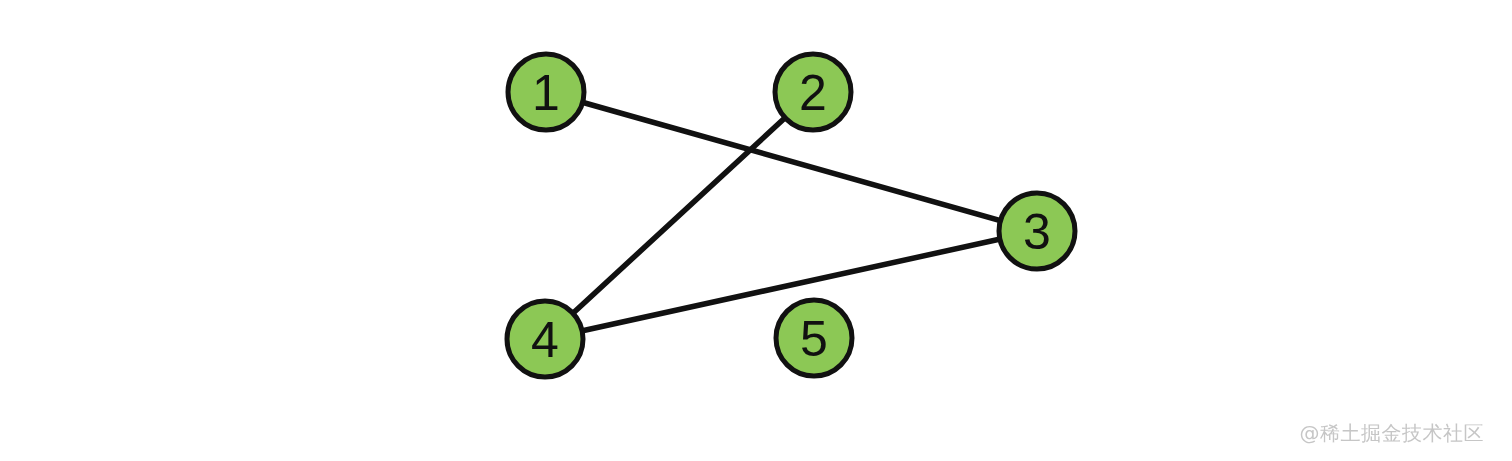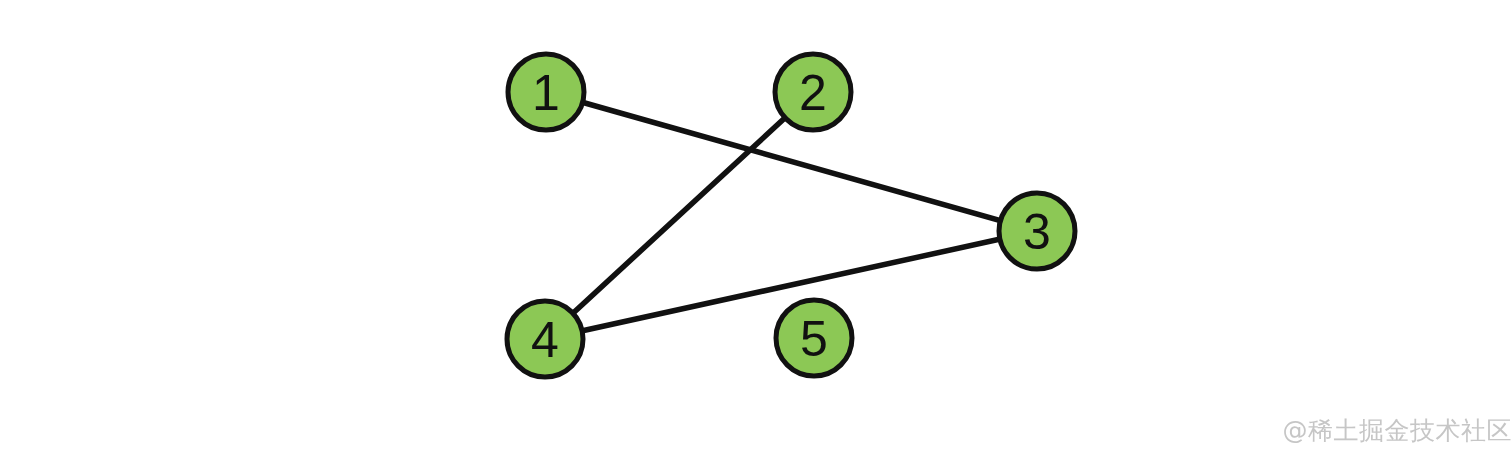--- a/index.html
+++ b/index.html
@@ -24,23 +24,23 @@
     display: block;
   }
   .node-label {
     font-family: "Liberation Sans", "DejaVu Sans", sans-serif;
     font-size: 50px;
     font-weight: 400;
     user-select: none;
   }
   .watermark {
     position: absolute;
-    right: 0;
+    right: 28px;
     bottom: 14px;
-    font-size: 25px;
+    font-size: 20px;
     letter-spacing: 0.5px;
     color: #c6c6c6;
     font-family: "DejaVu Sans", "Liberation Sans", sans-serif;
     white-space: nowrap;
   }
 </style>
 </head>
 <body>
 
 <div class="stage">

